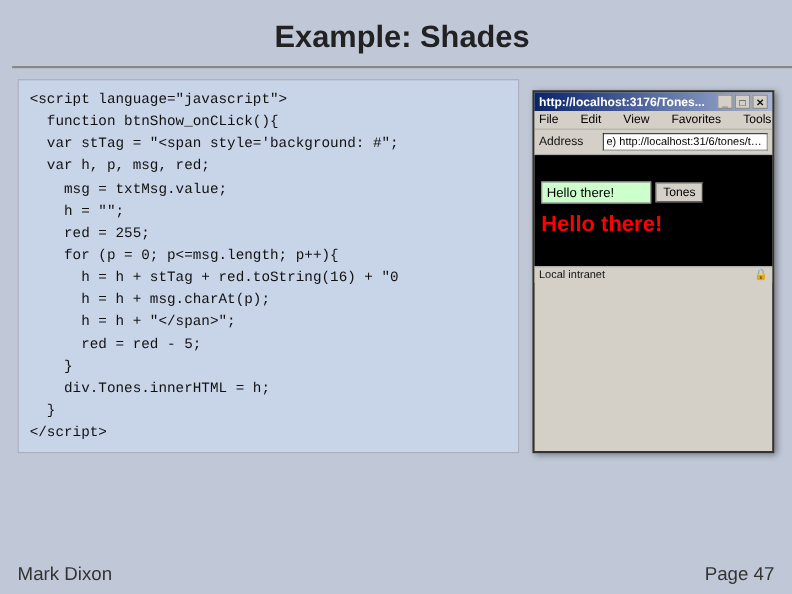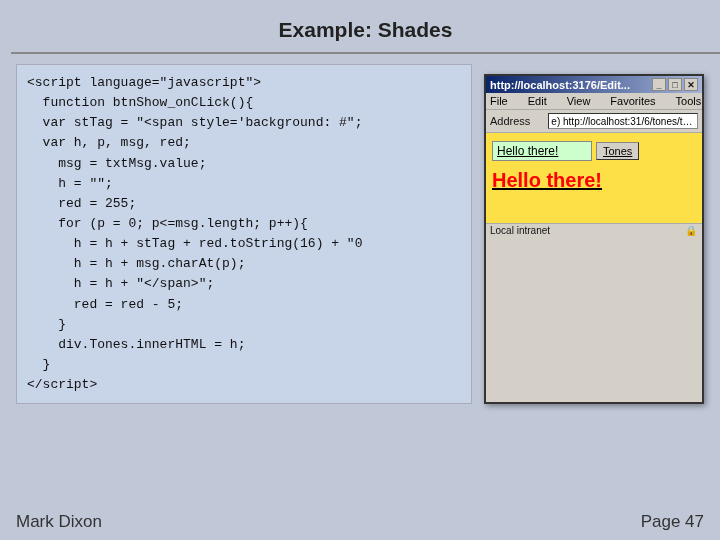--- a/index.html
+++ b/index.html
@@ -14,21 +14,21 @@
 
     .slide {
       width: 720px;
       height: 540px;
       background: #c0c8d8;
       position: relative;
     }
 
     .title {
       text-align: center;
-      font-size: 21px;
+      font-size: 28px;
       font-weight: bold;
       color: #222;
       padding: 18px 0 10px 0;
       border-bottom: 2px solid #888;
       margin-bottom: 10px;
       margin-left: 11px;
     }
 
     .content-area {
       display: flex;
@@ -143,24 +143,23 @@
 
     .address-bar-text {
       color: #000;
       font-size: 10px;
       overflow: hidden;
       white-space: nowrap;
       text-overflow: ellipsis;
     }
 
     .browser-content {
-      background: #fde047;
-      padding: 8px 6px;
+      background: #000000;
+      padding: 24px 6px;
       min-height: 90px;
-      text-decoration: underline;
     }
 
     .input-row {
       display: flex;
       align-items: center;
       gap: 4px;
       margin-bottom: 6px;
     }
 
     .text-input {
@@ -234,21 +233,21 @@
       h = h + "&lt;/span&gt;";
       red = red - 5;
     }
     div.Tones.innerHTML = h;
   }
 &lt;/script&gt;</div>
 
     <div class="browser-window">
 
       <div class="browser-titlebar">
-        <span class="browser-titlebar-text">http://localhost:3176/Edit...</span>
+        <span class="browser-titlebar-text">http://localhost:3176/Tones...</span>
         <div class="browser-title-buttons">
           <div class="title-btn">_</div>
           <div class="title-btn">□</div>
           <div class="title-btn">✕</div>
         </div>
       </div>
 
       <div class="browser-menubar">
         <span class="menu-item">File</span>
         <span class="menu-item">Edit</span>

